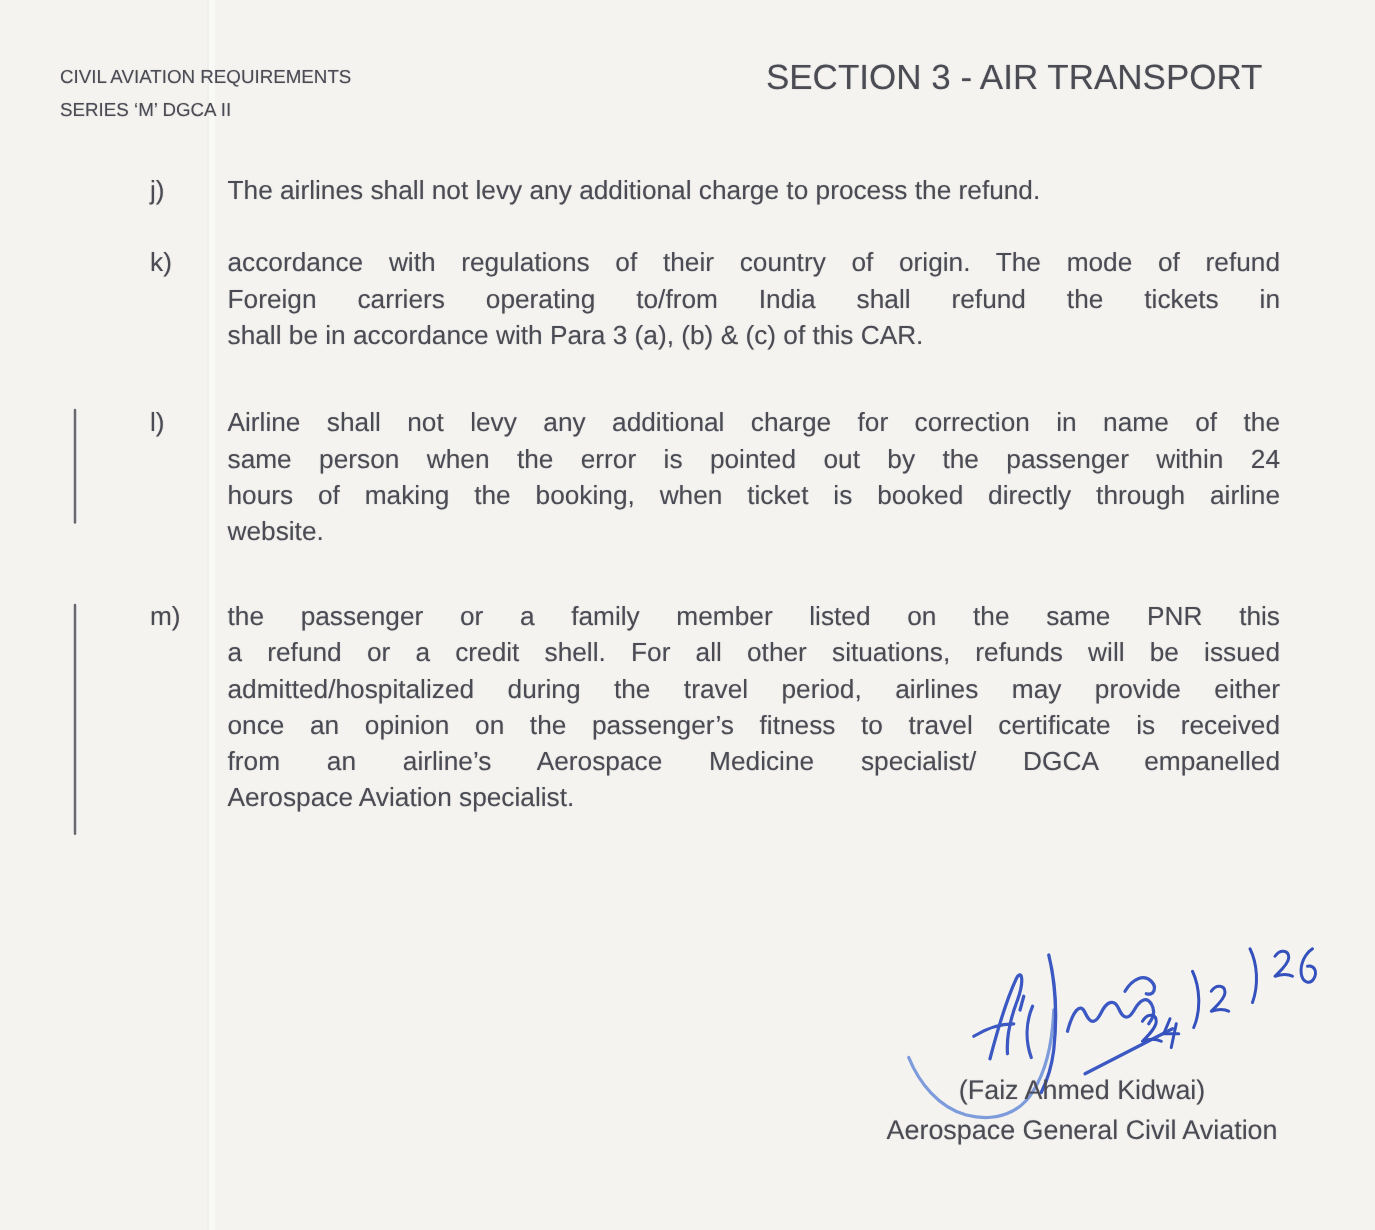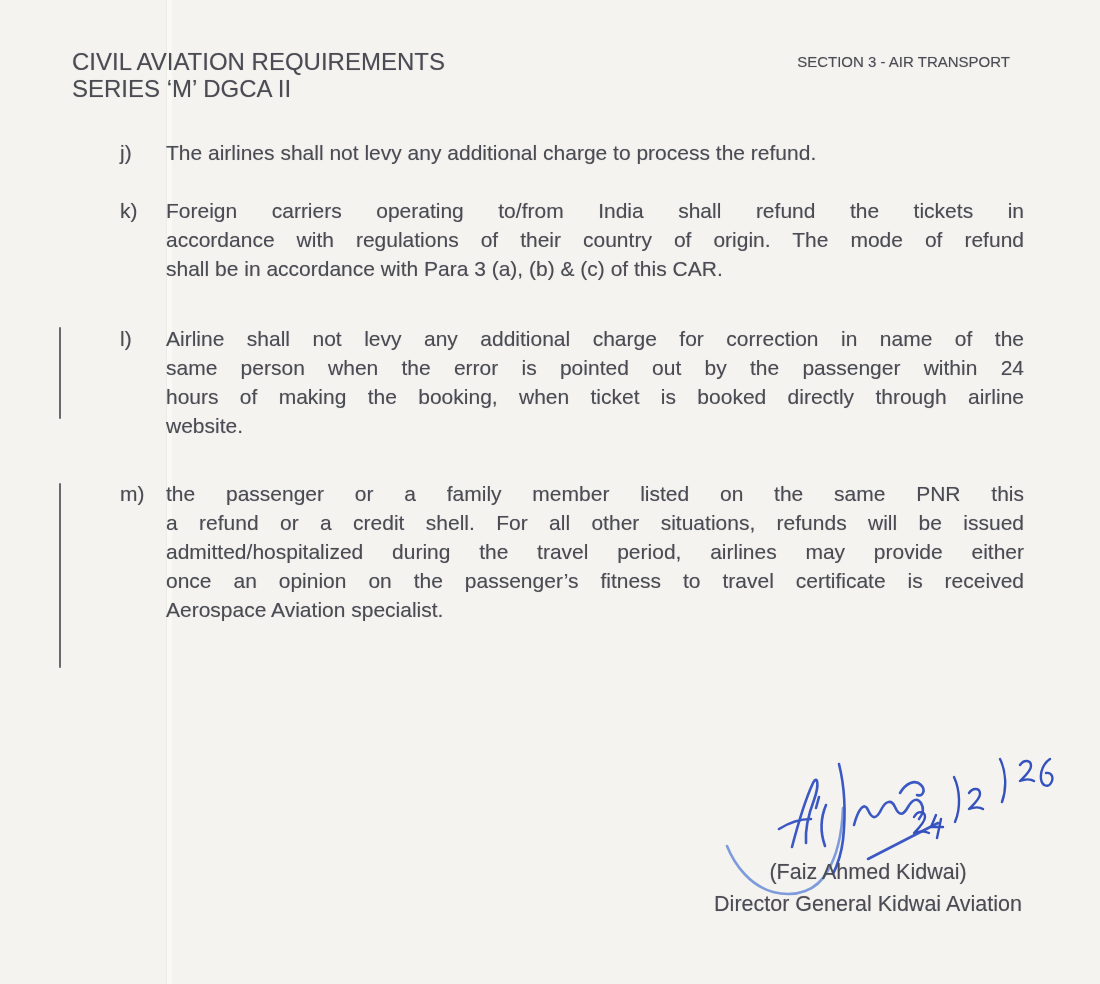--- a/index.html
+++ b/index.html
@@ -16,28 +16,28 @@
 
   
   .scan-crease {
     position:absolute; left:166px; top:0; width:5px; height:984px;
     background:rgba(253,253,252,0.55);
     border-left:1px solid rgba(168,166,158,0.16);
     pointer-events:none;
   }
 
   
-  .hdr-left  { position:absolute; left:72px;  top:48px; font-size:24px; line-height:27px; }
-  .hdr-right { position:absolute; right:90px; top:48px; font-size:15px; line-height:27px; text-align:right; }
+  .hdr-left  { position:absolute; left:48px;  top:48px; font-size:15px; line-height:27px; }
+  .hdr-right { position:absolute; right:90px; top:48px; font-size:28px; line-height:27px; text-align:right; }
 
   
   .item { position:absolute; left:120px; width:905px; font-size:21px; line-height:29px; }
   .item .lbl { position:absolute; left:0; top:0; width:44px; }
   .item .txt { margin-left:46px; width:858px; }
-  .ln  { text-align:justify; text-align-last:justify; }
+  .ln  { text-align:justify; text-align-last:justify;margin-left:16px; }
   .ln.last { text-align:left; text-align-last:left; }
 
   
   .rev-bar { position:absolute; left:59px; width:2px; background:#68686f; border-radius:1px; }
   .rev-bar.bar-l { top:327px; height:92px; }
   .rev-bar.bar-m { top:483px; height:185px; }
 
   
   .sig-svg { position:absolute; left:713px; top:750px; }
   .sig-text {
@@ -66,22 +66,22 @@
   <div class="item" style="top:138px">
     <span class="lbl">j)</span>
     <div class="txt">
       <div class="ln last">The airlines shall not levy any additional charge to process the refund.</div>
     </div>
   </div>
 
   <div class="item" style="top:196px">
     <span class="lbl">k)</span>
     <div class="txt">
+      <div class="ln">accordance with regulations of their country of origin. The mode of refund</div>
       <div class="ln">Foreign carriers operating to/from India shall refund the tickets in</div>
-      <div class="ln">accordance with regulations of their country of origin. The mode of refund</div>
       <div class="ln last">shall be in accordance with Para 3 (a), (b) &amp; (c) of this CAR.</div>
     </div>
   </div>
 
   <div class="item" style="top:324px">
     <span class="lbl">l)</span>
     <div class="txt">
       <div class="ln">Airline shall not levy any additional charge for correction in name of the</div>
       <div class="ln">same person when the error is pointed out by the passenger within 24</div>
       <div class="ln">hours of making the booking, when ticket is booked directly through airline</div>
@@ -89,20 +89,21 @@
     </div>
   </div>
 
   <div class="item" style="top:479px">
     <span class="lbl">m)</span>
     <div class="txt">
       <div class="ln">the passenger or a family member listed on the same PNR this</div>
       <div class="ln">a refund or a credit shell. For all other situations, refunds will be issued</div>
       <div class="ln">admitted/hospitalized during the travel period, airlines may provide either</div>
       <div class="ln">once an opinion on the passenger’s fitness to travel certificate is received</div>
+      <div class="ln">from an airline’s Aerospace Medicine specialist/ DGCA empanelled</div>
       <div class="ln last">Aerospace Aviation specialist.</div>
     </div>
   </div>
 
   <svg class="sig-svg" width="370" height="150" viewBox="0 0 370 150" aria-label="handwritten signature">
     <g fill="none" stroke-linecap="round" stroke-linejoin="round">
 
       <path stroke="#7e9cdb" stroke-width="2.6" d="M 14 96 C 22 116, 38 136, 60 142 C 84 148, 104 140, 114 122 C 124 106, 129 84, 130 58"></path>
 
       <g stroke="#3b58c3" stroke-width="2.6">
@@ -123,16 +124,16 @@
         <path d="M 256 43 C 260 37, 267 38, 267 44 C 267 49, 260 55, 256 59 C 261 57, 267 57, 270 59"></path>
         <path d="M 287 9 C 293 21, 294 38, 289 52"></path>
         <path d="M 307 15 C 311 9, 318 10, 318 16 C 318 21, 311 27, 307 31 C 312 29, 318 29, 321 31"></path>
         <path d="M 337 9 C 331 13, 327 21, 328 29 C 329 36, 335 38, 338 33 C 341 28, 339 22, 333 23"></path>
       </g>
     </g>
   </svg>
 
   <div class="sig-text">
     <div>(Faiz Ahmed Kidwai)</div>
-    <div>Director General Kidwai Aviation</div>
+    <div>Aerospace General Civil Aviation</div>
   </div>
 
 </div>
 
 </body></html>

